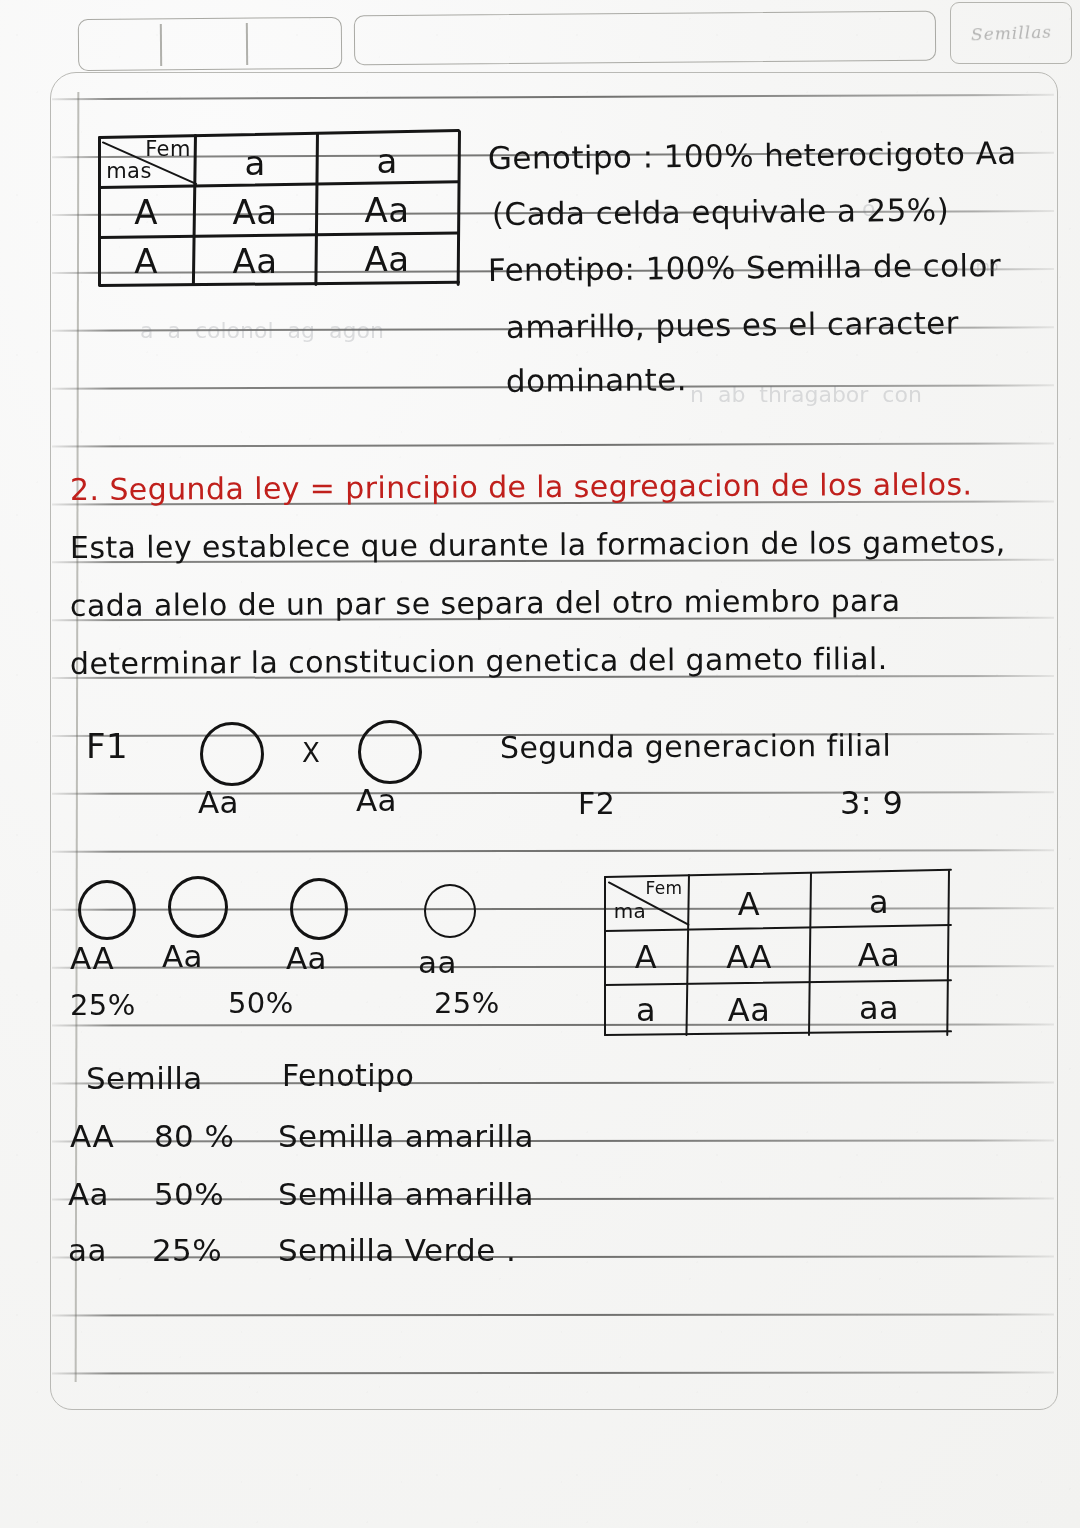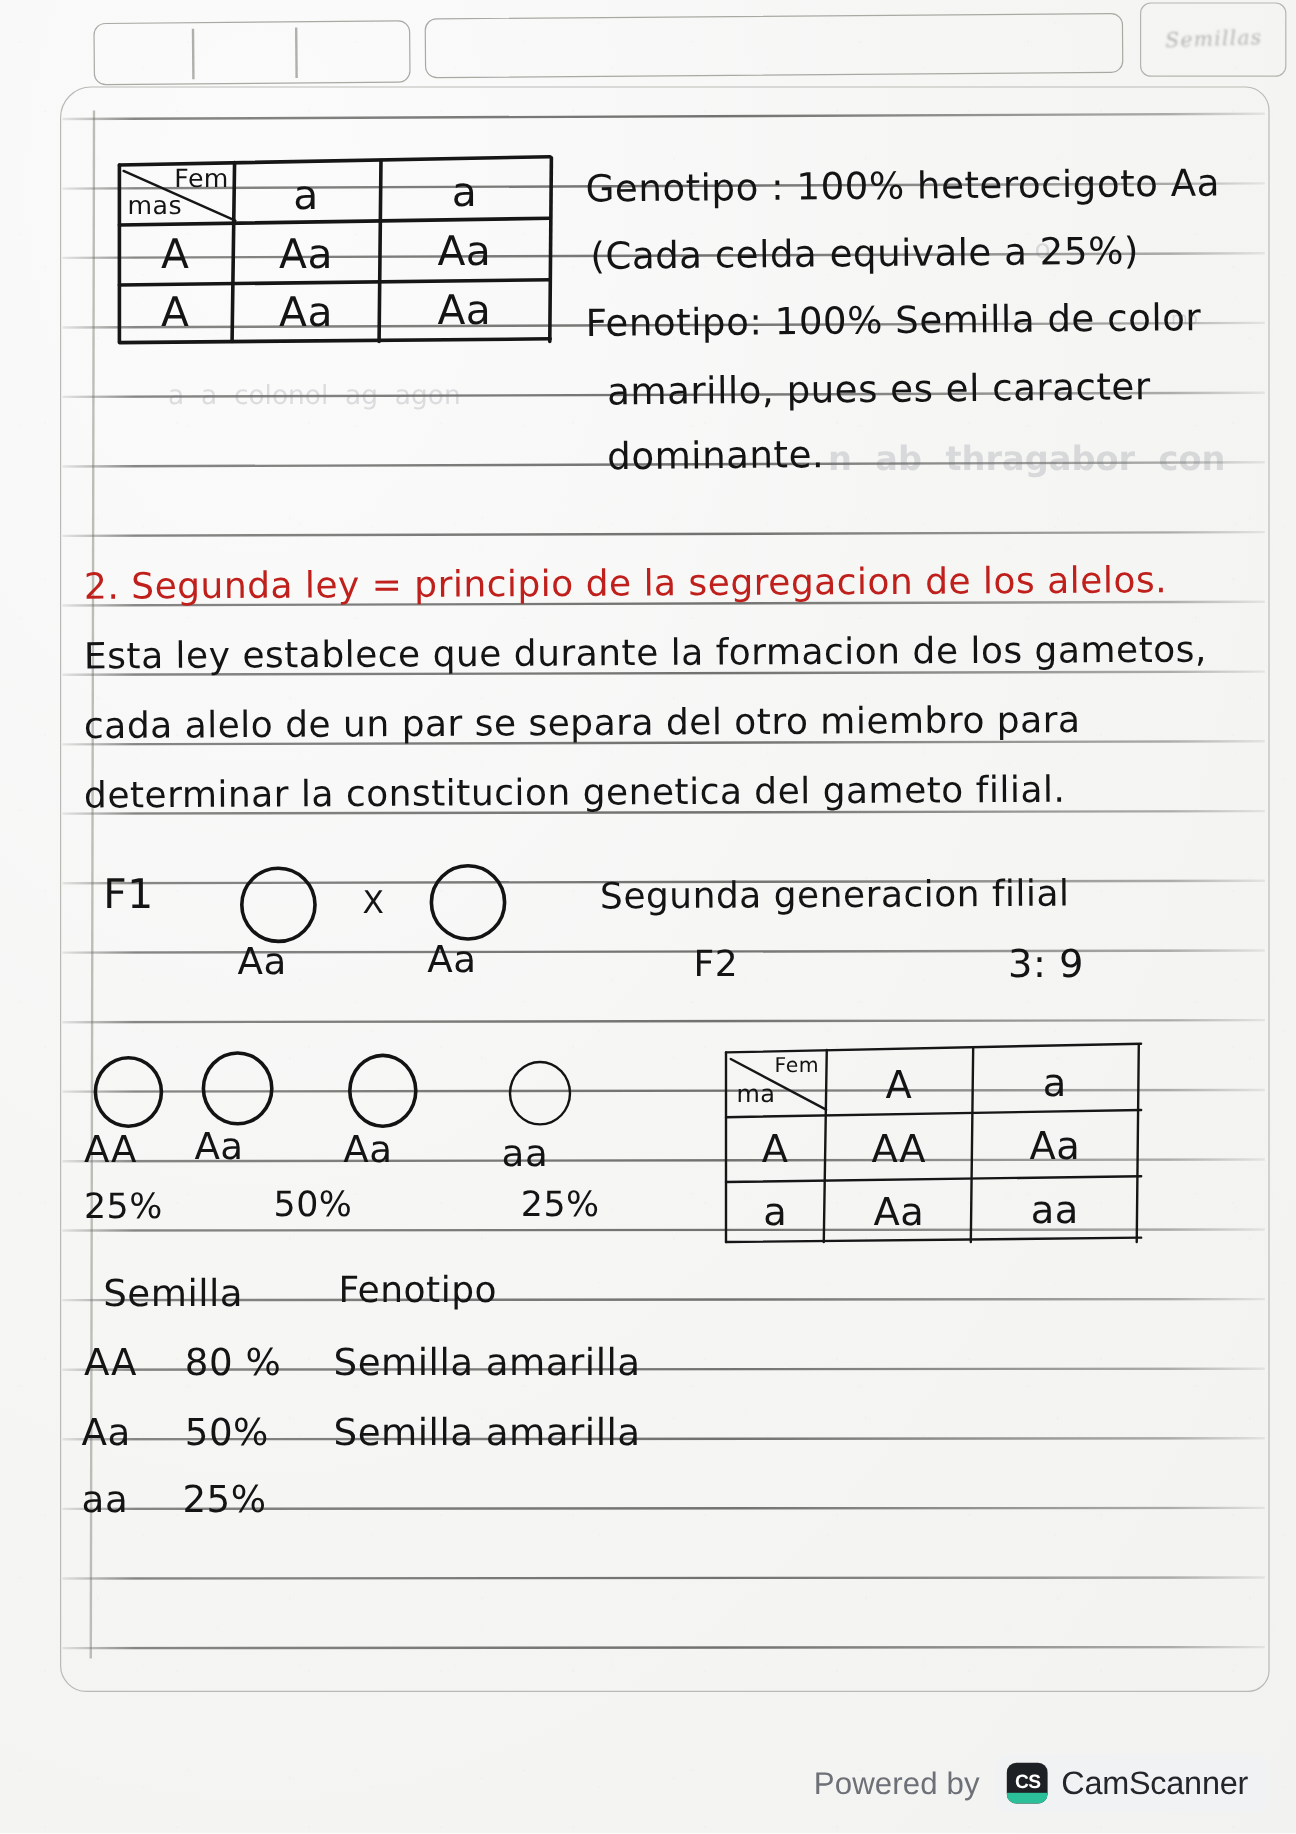--- a/index.html
+++ b/index.html
@@ -284,28 +284,20 @@
   <div class="hw" style="left:70px;top:1118px;font-size:31px;">AA</div>
   <div class="hw" style="left:154px;top:1118px;font-size:31px;">80 %</div>
   <div class="hw" style="left:278px;top:1118px;font-size:31px;">Semilla amarilla</div>
 
   <div class="hw" style="left:68px;top:1176px;font-size:31px;">Aa</div>
   <div class="hw" style="left:154px;top:1176px;font-size:31px;">50%</div>
   <div class="hw" style="left:278px;top:1176px;font-size:31px;">Semilla amarilla</div>
 
   <div class="hw" style="left:68px;top:1232px;font-size:31px;">aa</div>
   <div class="hw" style="left:152px;top:1232px;font-size:31px;">25%</div>
+  <div class="hw" style="left:278px;top:1232px;font-size:31px;">Semilla Verde .</div>
 
   <div class="ghost" style="left:140px;top:318px;font-size:22px;">a  a  colonol  ag  agon</div>
   <div class="ghost" style="left:862px;top:196px;font-size:22px;">o</div>
-  <div class="ghost" style="left:690px;top:366px;font-size:28px;font-weight:bold;">n  ab  thragabor  con</div>
+  <div class="ghost" style="left:690px;top:382px;font-size:22px;">n  ab  thragabor  con</div>
   <div class="ghost" style="left:976px;top:258px;font-size:14px;">mo</div>
 
-  <div class="cs-wrap">
-    <div class="cs-powered">Powered by</div>
-    <div class="cs-pill">
-      <div class="cs-logo">
-        <span>CS</span>
-      </div>
-      <div class="cs-name">CamScanner</div>
-    </div>
-  </div>
 </div>
 
 </body></html>

